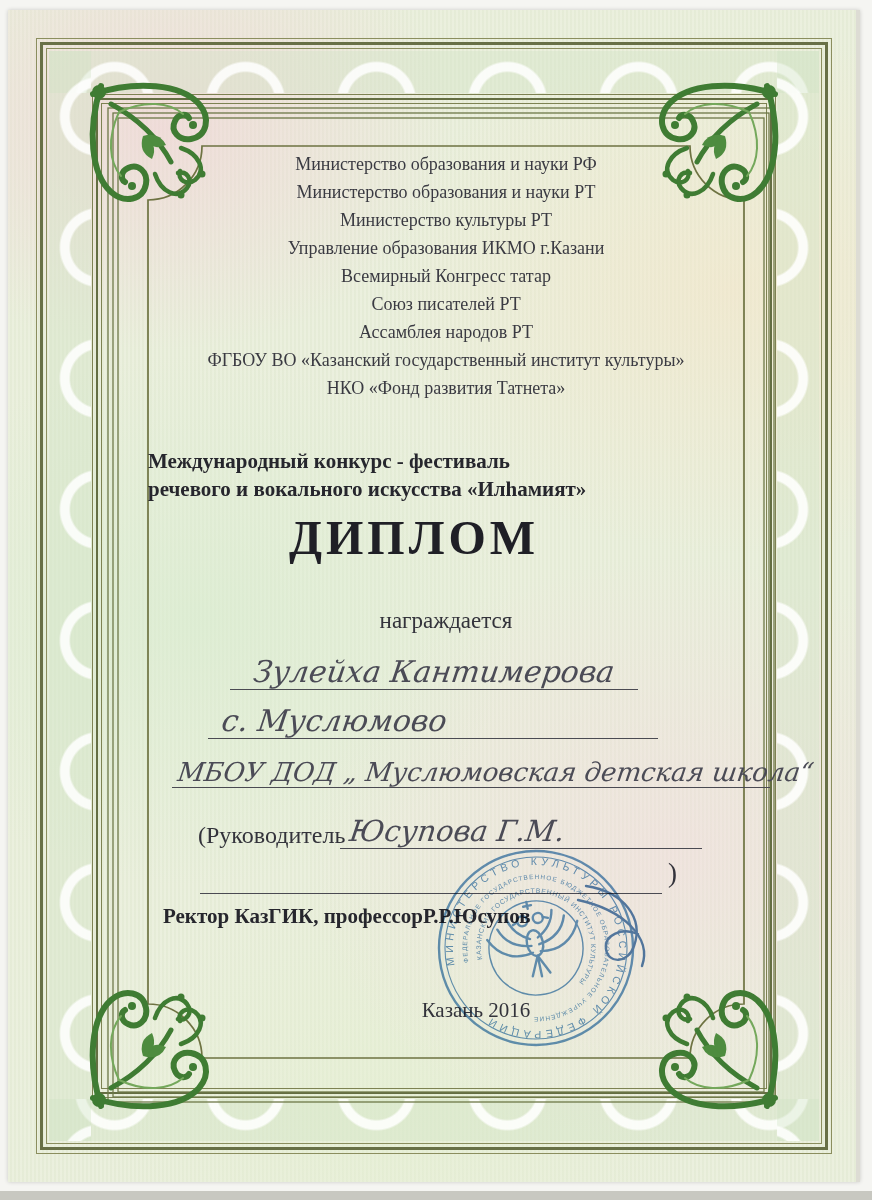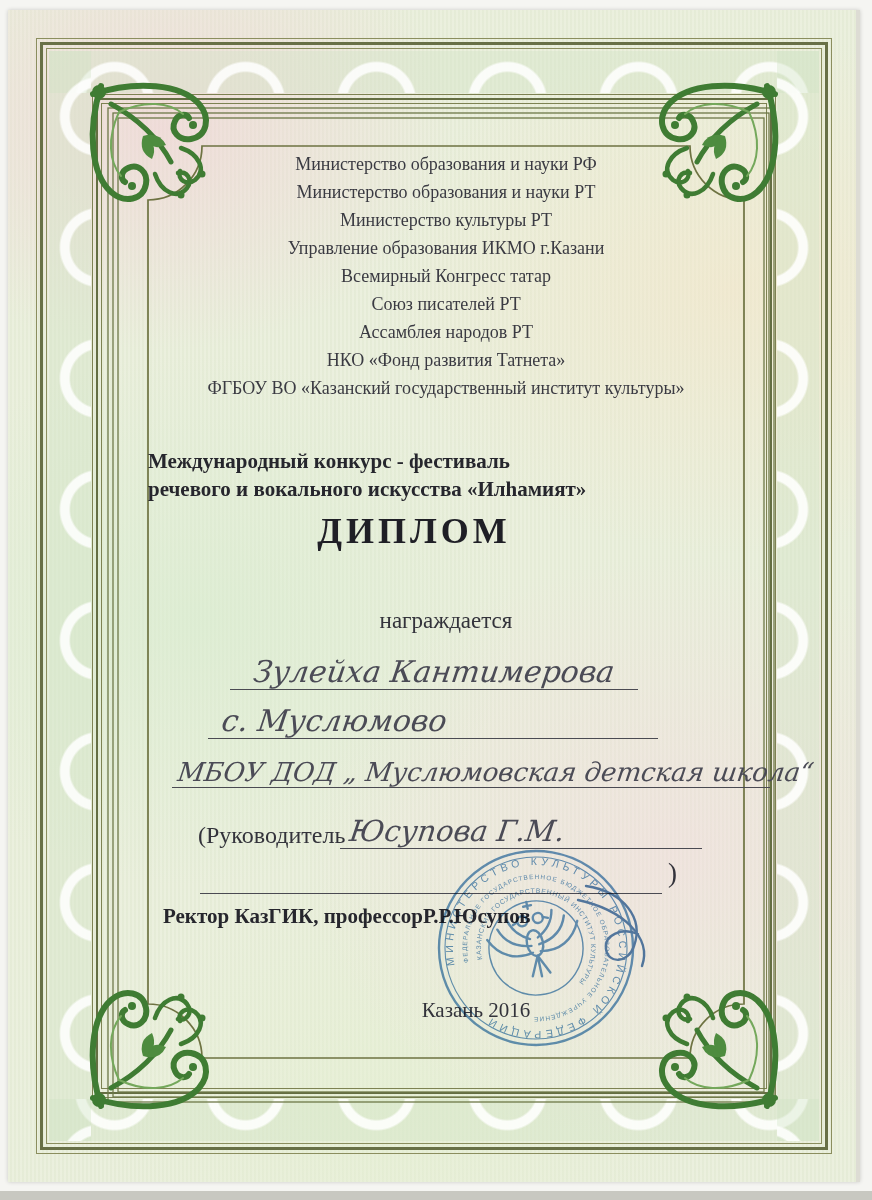--- a/index.html
+++ b/index.html
@@ -49,21 +49,21 @@
 
   .frame-svg{position:absolute;left:0;top:0;}
 
   
   .txt{position:absolute;color:#2e2e35;}
   .orgs{left:140px;top:140px;width:596px;text-align:center;
     font-size:18px;line-height:28px;color:#3a3a42;}
   .event-title{left:140px;top:437px;width:596px;text-align:left;
     font-weight:bold;font-size:21px;line-height:28px;color:#26262d;}
   .diploma-word{left:140px;top:500px;width:532px;text-align:center;
-    font-weight:bold;font-size:36px;letter-spacing:4px;color:#1f1f26;}
+    font-weight:bold;font-size:48px;letter-spacing:4px;color:#1f1f26;}
   .awarded{left:140px;top:598px;width:596px;text-align:center;font-size:23px;color:#33333b;}
 
   .hw{font-family:"DejaVu Serif",serif;font-style:italic;color:#4b4b56;
     display:inline-block;transform:skewX(-8deg);white-space:nowrap;}
   .rule{position:absolute;border-bottom:1.6px solid #4a4a52;height:42px;
     display:flex;align-items:flex-end;overflow:visible;}
   .row-name{left:222px;top:637px;width:408px;justify-content:center;font-size:30px;}
   .row-loc{left:200px;top:686px;width:436px;font-size:30px;padding-left:14px;}
   .row-school{left:164px;top:735px;width:592px;font-size:26px;padding-left:6px;}
   .sup-label{left:190px;top:812px;font-size:24px;color:#33333b;}
@@ -137,22 +137,22 @@
   </svg>
 
   <div class="txt orgs">
     <div>Министерство образования и науки РФ</div>
     <div>Министерство образования и науки РТ</div>
     <div>Министерство культуры РТ</div>
     <div>Управление образования ИКМО г.Казани</div>
     <div>Всемирный Конгресс татар</div>
     <div>Союз писателей РТ</div>
     <div>Ассамблея народов РТ</div>
+    <div>ФГБОУ ВО «Казанский государственный институт культуры»</div>
     <div>НКО «Фонд развития Татнета»</div>
-    <div>ФГБОУ ВО «Казанский государственный институт культуры»</div>
   </div>
 
   <div class="txt event-title">
     <div>Международный конкурс - фестиваль</div>
     <div>речевого и вокального искусства «Илһамият»</div>
   </div>
 
   <div class="txt diploma-word">ДИПЛОМ</div>
   <div class="txt awarded">награждается</div>
 

